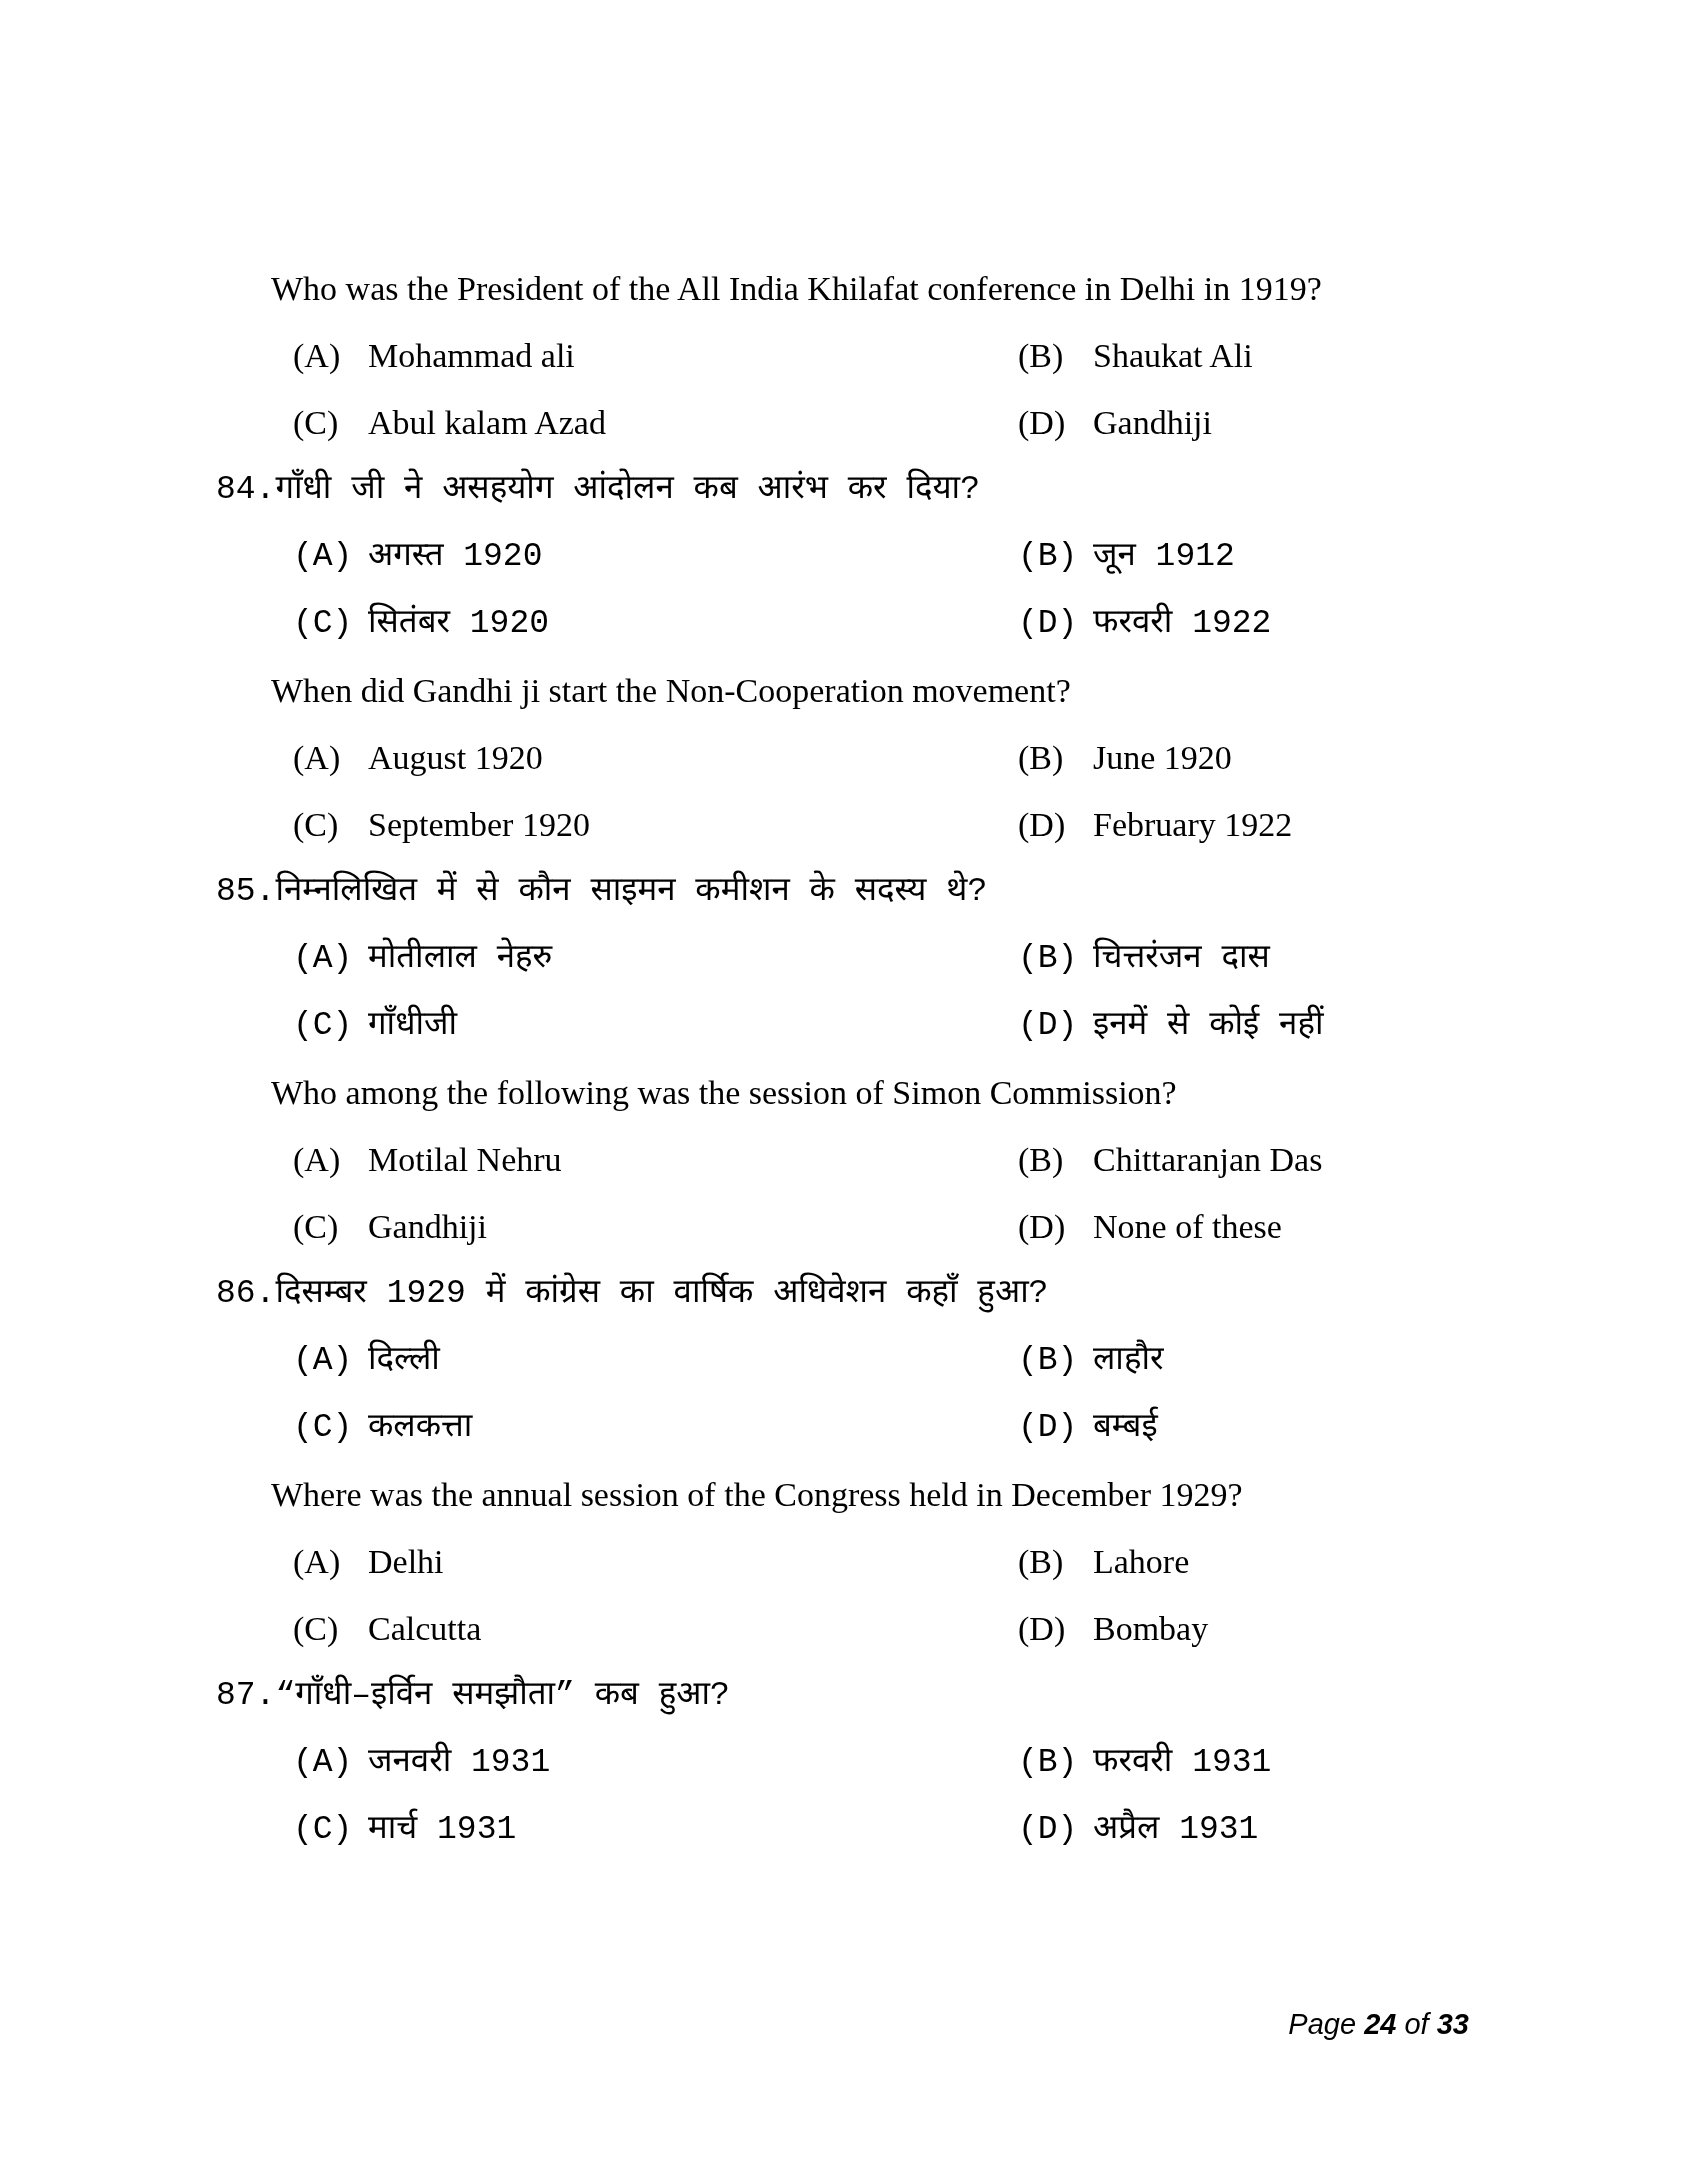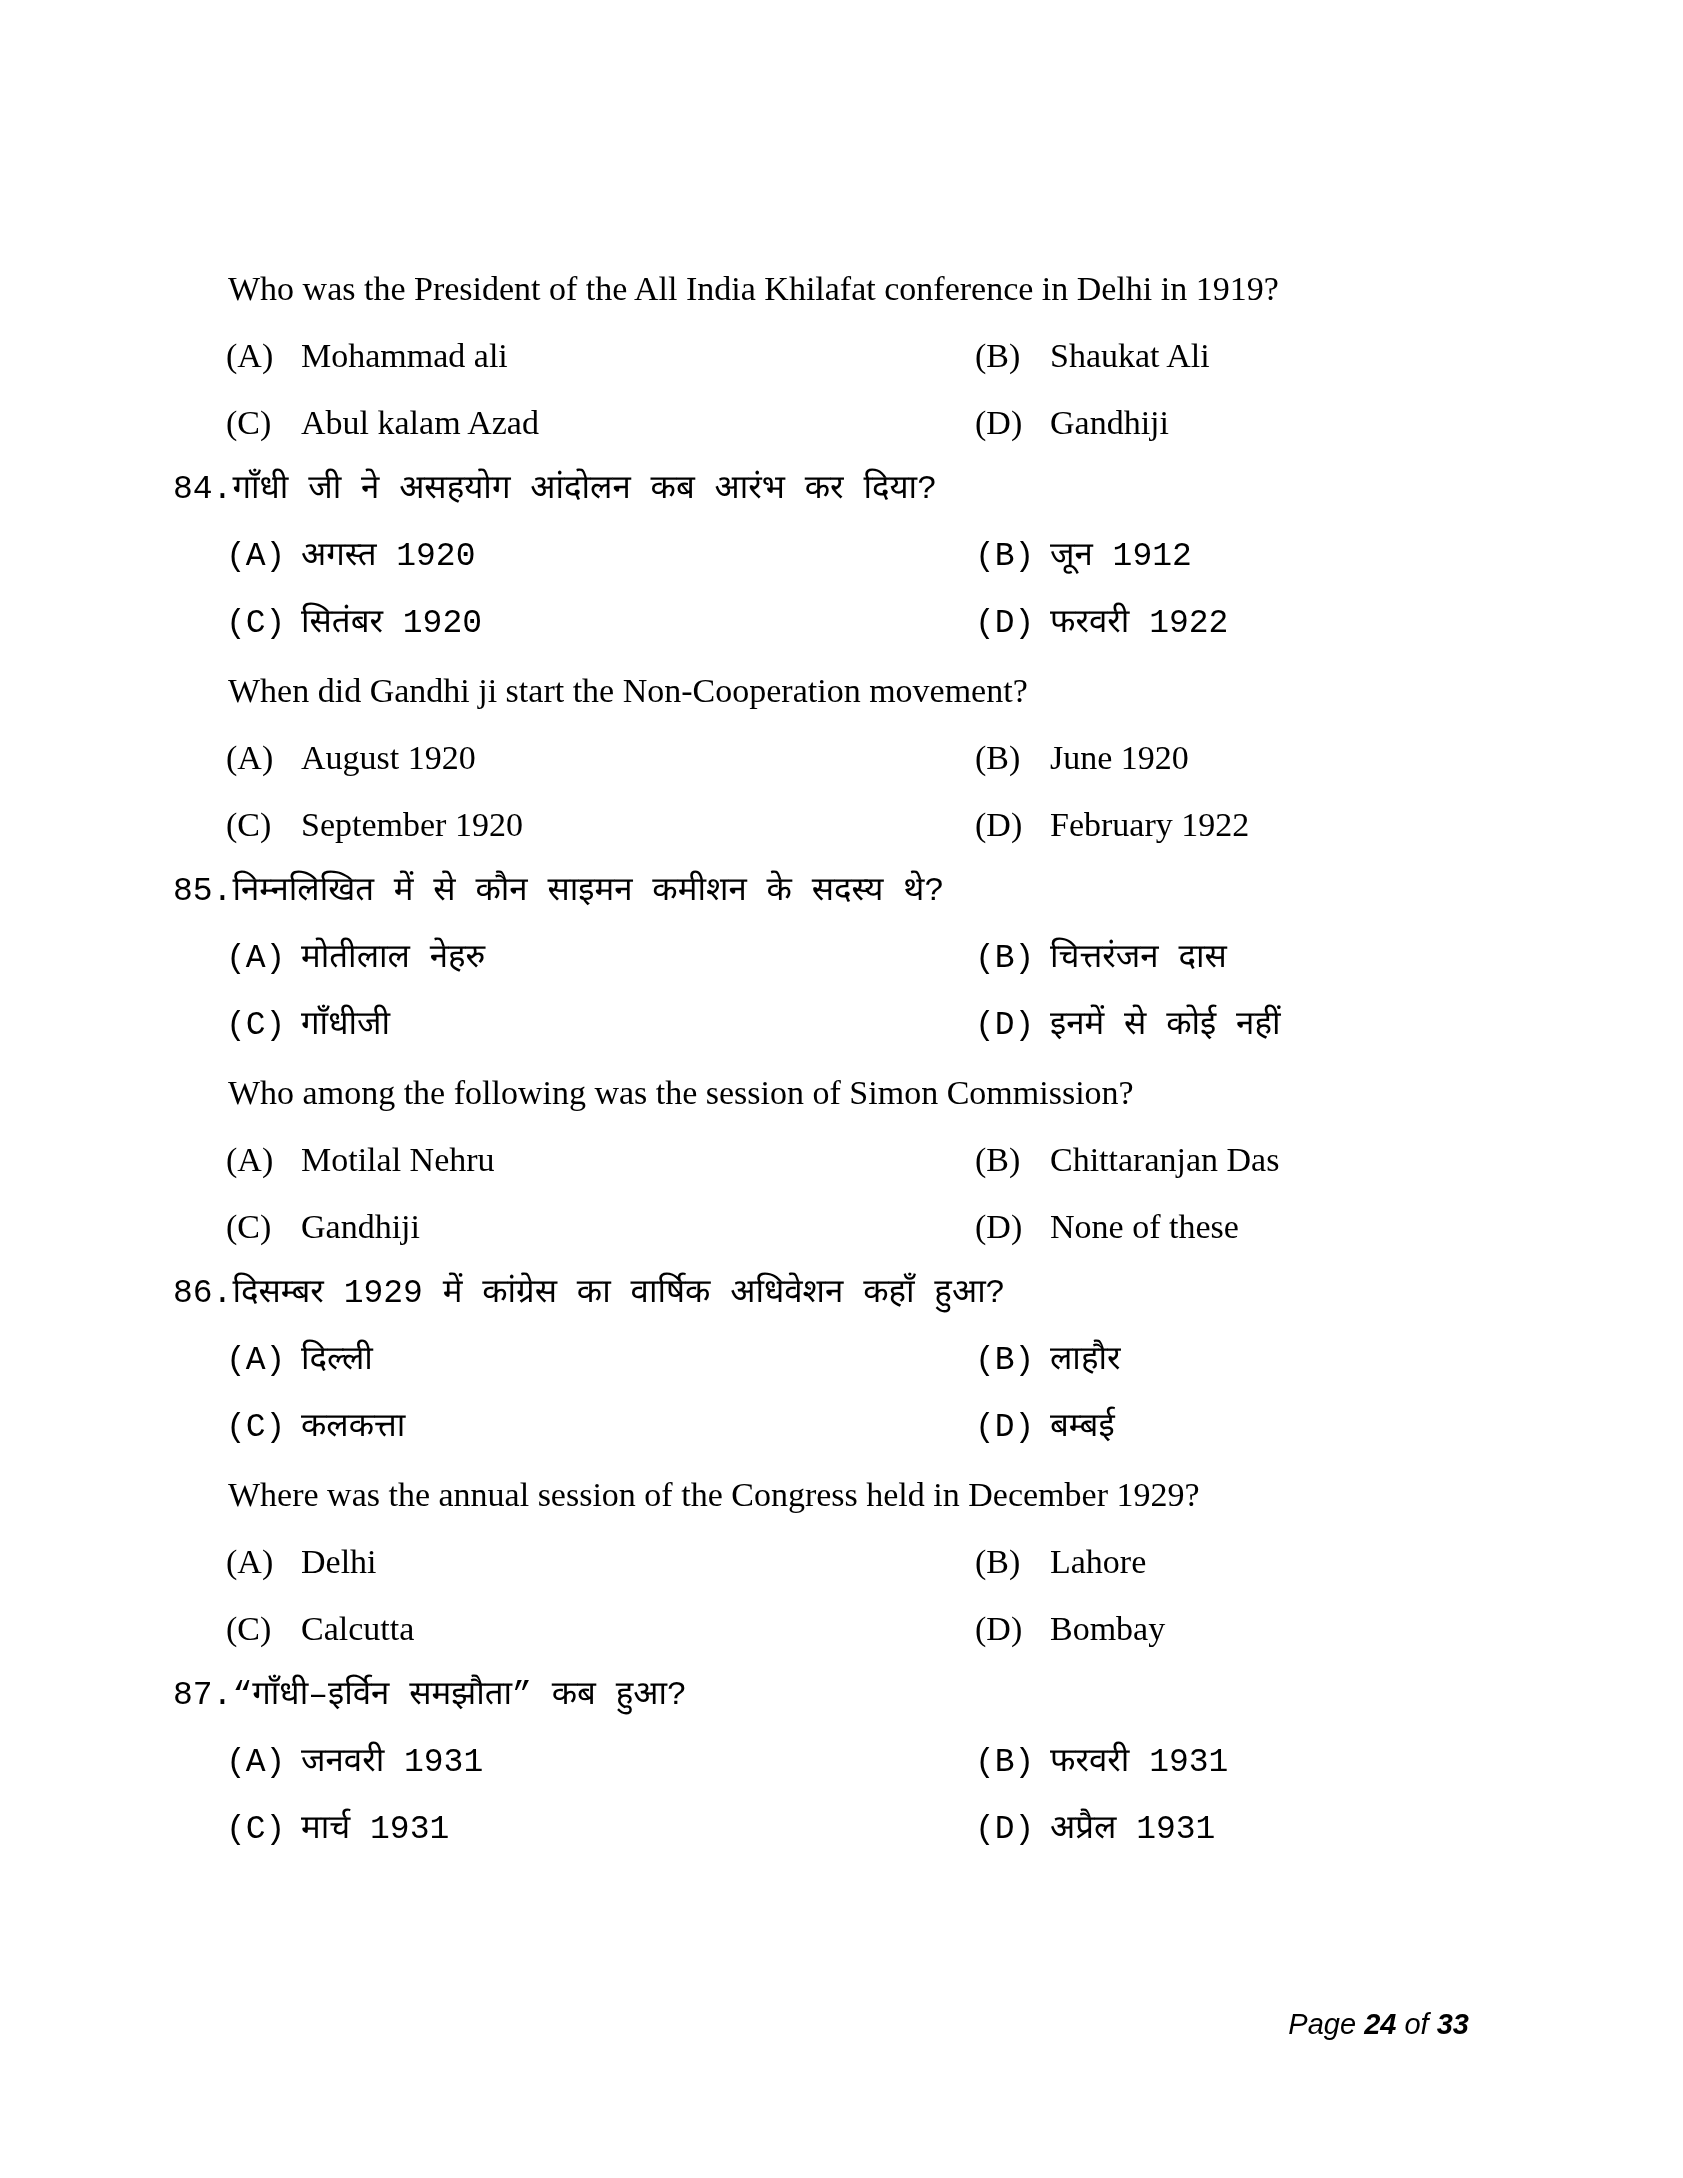--- a/index.html
+++ b/index.html
@@ -19,32 +19,33 @@
     top: 255px;
     left: 0;
     right: 0;
   }
   .line {
     height: 67px;
     line-height: 67px;
     position: relative;
     white-space: nowrap;
     font-size: 34px;
+    margin-left: 43px;
   }
   .qline { padding-left: 173px; }
   .qnum {
     display: inline-block;
     min-width: 55px;
   }
   .optrow { }
   .opt {
     position: absolute;
     top: 0;
   }
-  .opt.left  { left: 226px; }
+  .opt.left  { left: 250px; }
   .opt.right { left: 975px; }
   .optletter {
     display: inline-block;
     min-width: 75px;
   }
   .en { font-family: "Liberation Serif", "DejaVu Serif", serif; }
   .hi { font-family: Liberation Mono, monospace; font-size: 33px; }
   .footer {
     position: absolute;
     top: 2006px;

